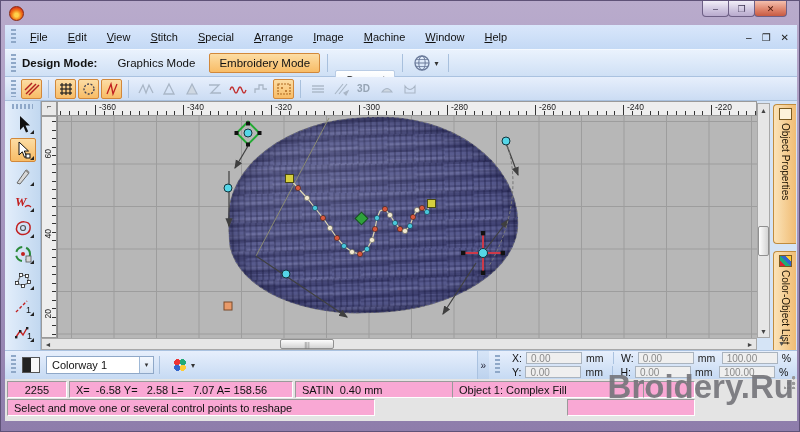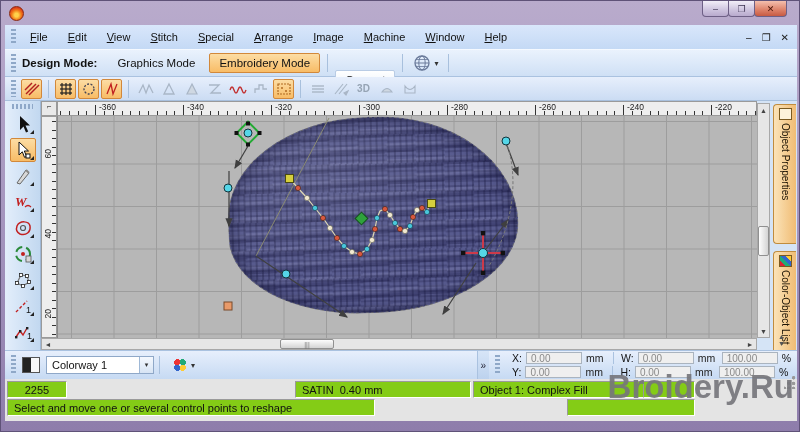--- a/index.html
+++ b/index.html
@@ -149,21 +149,21 @@
   .xywh .row { display: flex; align-items: center; gap: 4px; font-size: 10.5px; color: #111; }
   .xywh .fld { width: 56px; height: 12px; background: #efefef; border: 1px solid #aab4bf;
     font-size: 10px; color: #8a8a8a; text-align: left; padding-left: 4px; line-height: 11px; }
   .xywh .fld.pct { width: 56px; }
   .xywh .unit { width: 20px; color: #222; }
   .xywh .vsep { width: 1px; height: 12px; background: #aac2e0; margin: 0 3px; }
 
   
   .statusbar { position: absolute; top: 354px; left: 0; right: 0; height: 42px; background: #e4e4e4;
     font-size: 11px; color: #111; }
-  .seg { position: absolute; height: 17px; background: #84cc16;
+  .seg { position: absolute; height: 17px; background: #f9a8d4;
     border: 1px solid; border-color: #9a9a9a #ffffff #ffffff #9a9a9a;
     display: flex; align-items: center; padding: 0 6px; white-space: pre; overflow: hidden; }
   .watermark { position: absolute; right: 5px; top: 367px; font-size: 33px; font-weight: bold;
     color: rgba(118,118,124,.92); letter-spacing: 0px; z-index: 30; font-family: "Liberation Sans", sans-serif; }
   .resize-grip { position: absolute; right: 3px; top: 374px; width: 12px; height: 14px;
     background:
       radial-gradient(circle at 80% 20%, #999 0 1.5px, transparent 2px),
       radial-gradient(circle at 80% 60%, #999 0 1.5px, transparent 2px),
       radial-gradient(circle at 40% 60%, #999 0 1.5px, transparent 2px),
       radial-gradient(circle at 80% 95%, #999 0 1.5px, transparent 2px),
@@ -665,22 +665,23 @@
           <div class="fld">0.00</div>
           <span class="unit">mm</span>
           <div class="fld pct">100.00</div>
           <span>%</span>
         </div>
       </div>
     </div>
 
     <div class="statusbar">
       <div class="seg" style="left:2px; top:2px; width:60px; justify-content:center">2255</div>
+      <div class="seg" style="left:64px; top:2px; width:224px">X=  -6.58 Y=   2.58 L=   7.07 A= 158.56</div>
       <div class="seg" style="left:290px; top:2px; width:176px">SATIN  0.40 mm</div>
-      <div class="seg" style="left:468px; top:2px; width:200px">Object 1: Complex Fill</div>
+      <div class="seg" style="left:447px; top:2px; width:200px">Object 1: Complex Fill</div>
       <div class="seg" style="left:638px; top:2px; width:52px"></div>
       <div class="seg" style="left:2px; top:20px; width:368px">Select and move one or several control points to reshape</div>
       <div class="seg" style="left:562px; top:20px; width:128px"></div>
     </div>
   </div>
 
   <div class="watermark">Broidery.Ru</div>
   <div class="resize-grip"></div>
 </div>
 

